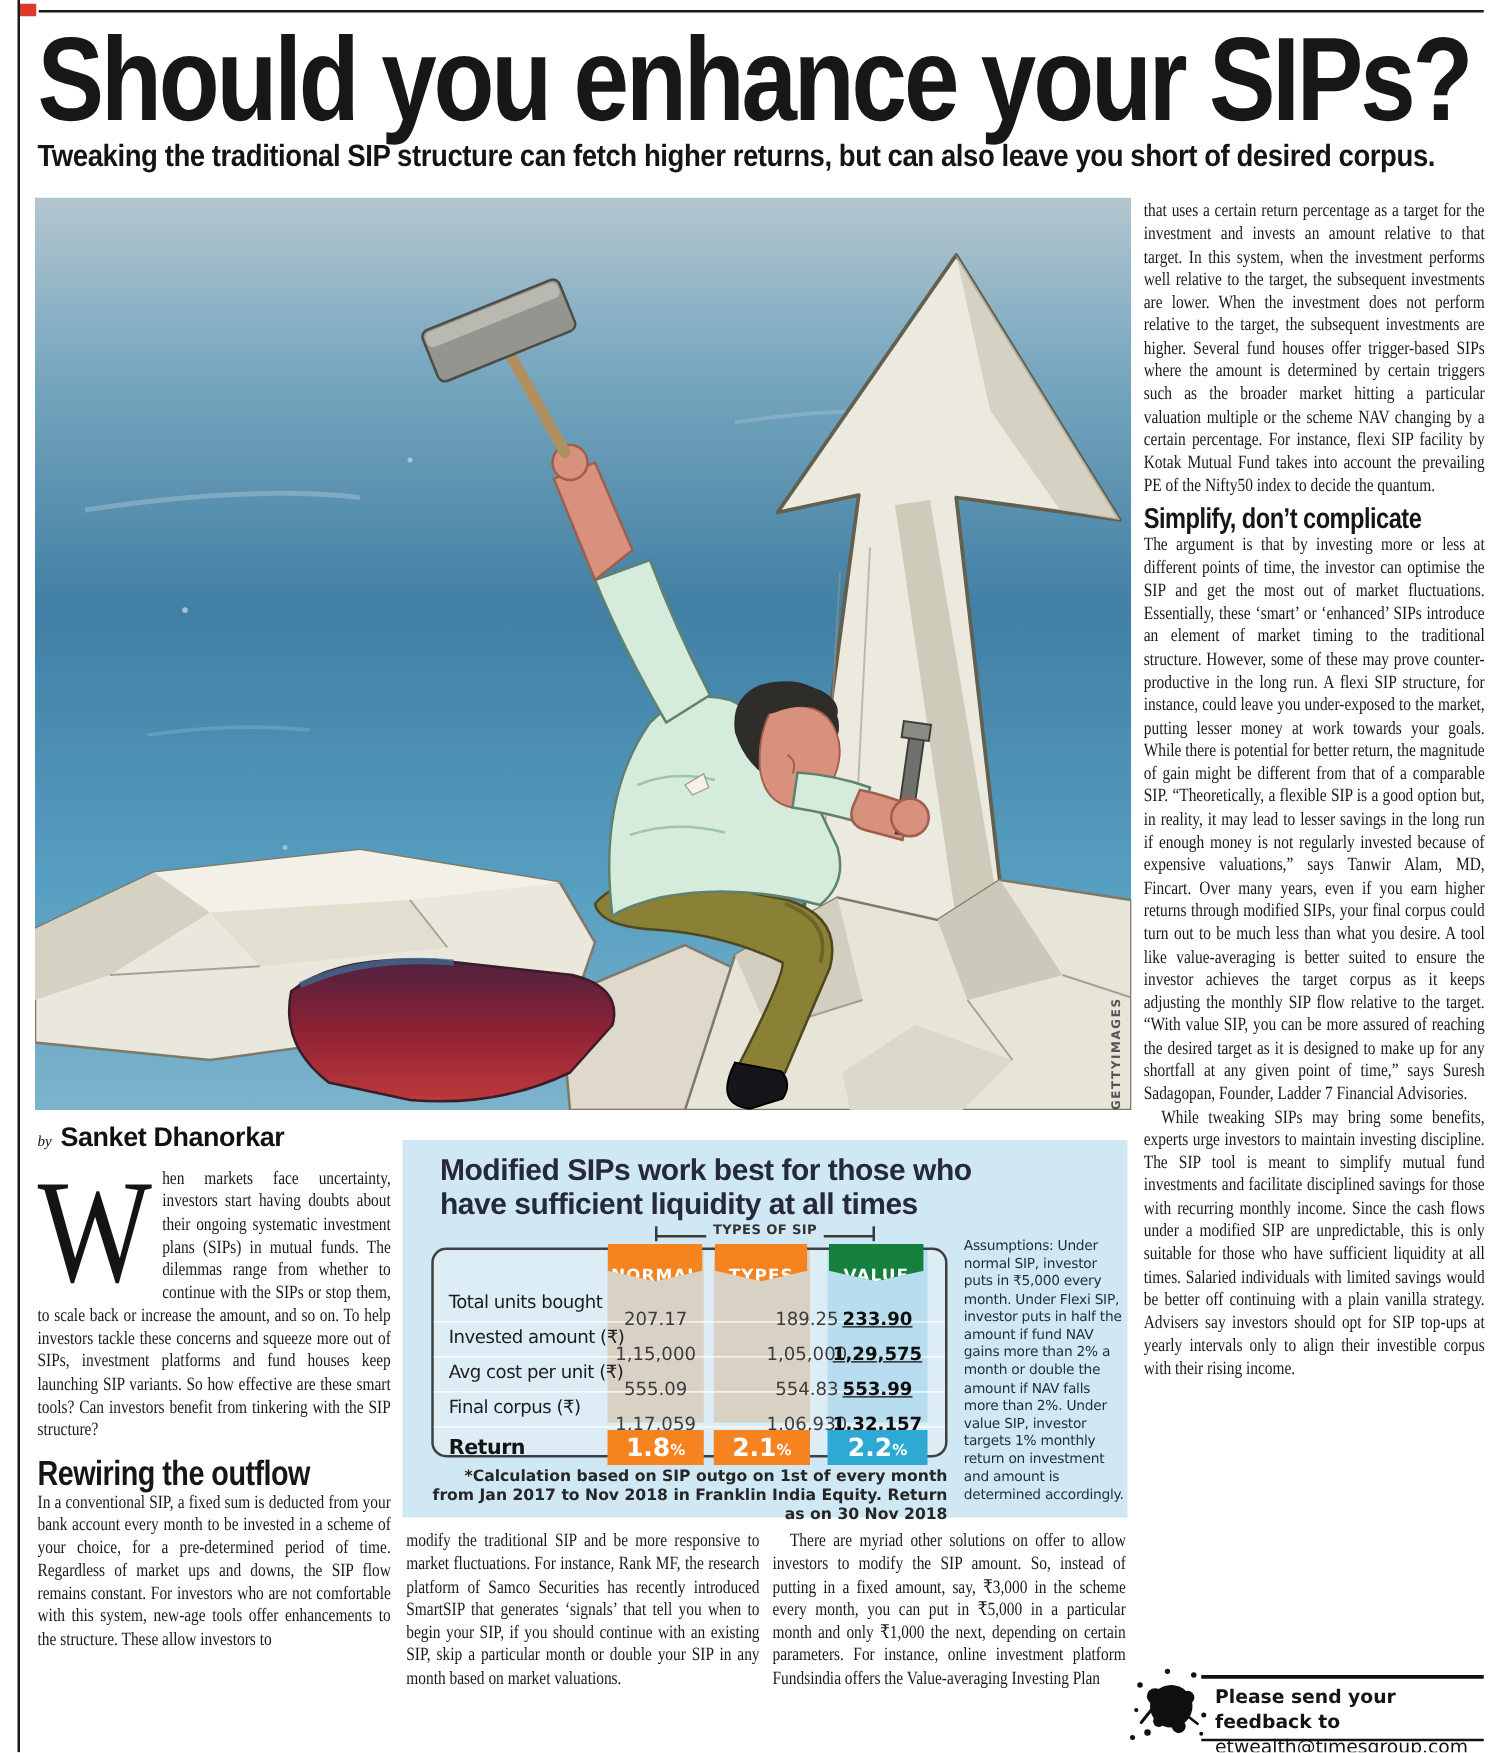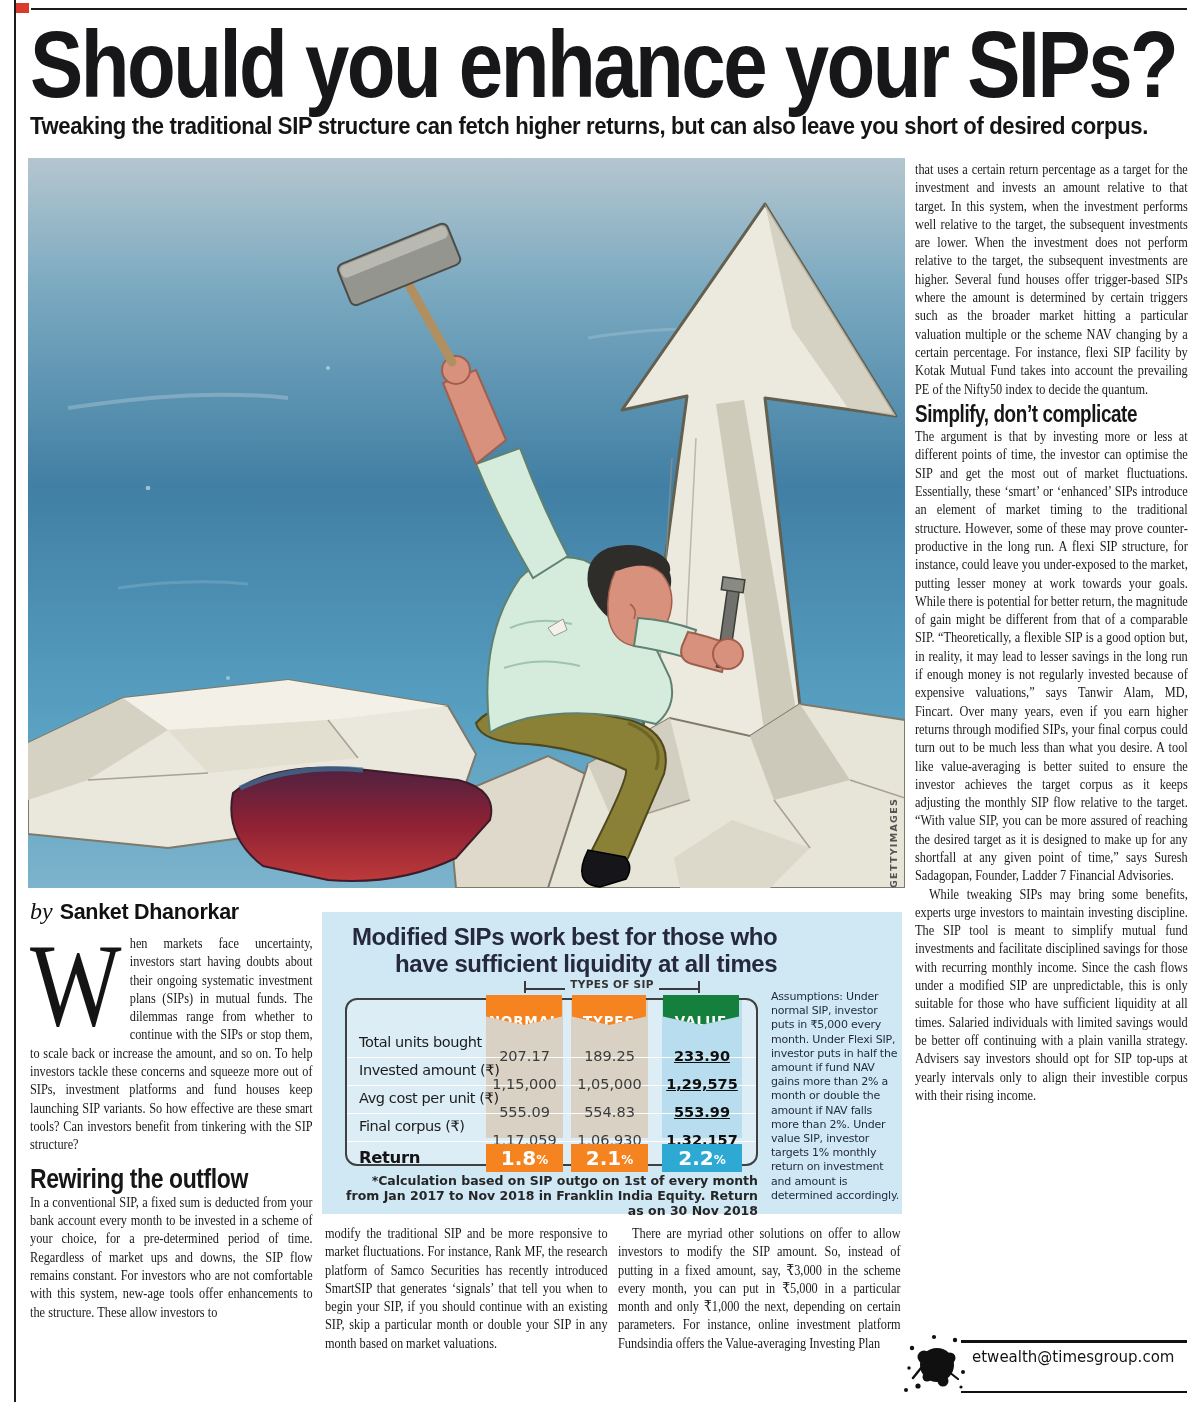--- a/index.html
+++ b/index.html
@@ -23,35 +23,35 @@
   
   .bodytext{font-size:15px;line-height:18.3px;text-align:justify;color:#191919;}
   .bodytext p{margin:0;}
   .rcol{position:absolute;left:915px;top:160px;width:332px;transform:scaleX(.8216);transform-origin:0 0;}
   .sec-head{font-family:"Liberation Sans",sans-serif;font-weight:700;font-size:23px;
             letter-spacing:-0.5px;color:#161616;margin:7px 0 4px 0;text-align:left;}
   .sec-head2{font-family:"Liberation Sans",sans-serif;font-weight:700;font-size:28px;
              letter-spacing:-0.5px;color:#161616;margin:16px 0 5px 0;text-align:left;}
   .indent{text-indent:17px;}
   .byline{position:absolute;left:30px;top:898px;display:flex;align-items:baseline;gap:7px;}
-  .byline .by{font-style:italic;font-size:24px;color:#111;}
+  .byline .by{font-style:italic;font-size:12px;color:#111;}
   .byline .name{font-family:"Liberation Sans",sans-serif;font-weight:700;font-size:21.5px;
                 letter-spacing:-0.3px;color:#111;}
   .col1{position:absolute;left:30px;top:934px;width:344px;height:470px;overflow:hidden;
         transform:scaleX(.8216);transform-origin:0 0;}
   .dropcap{float:left;font-size:118px;line-height:92px;padding:6px 10px 0 0;color:#141414;}
   .col2{position:absolute;left:325px;top:1224px;width:344px;height:180px;overflow:hidden;
         transform:scaleX(.8216);transform-origin:0 0;}
   .col3{position:absolute;left:618px;top:1224px;width:344px;height:180px;overflow:hidden;
         transform:scaleX(.8216);transform-origin:0 0;}
   
   .ig{position:absolute;left:322px;top:912px;width:580px;height:302px;background:#cfe8f4;
       font-family:"DejaVu Sans","Liberation Sans",sans-serif;}
   .ig-title{position:absolute;left:30px;top:11px;font-family:"Liberation Sans",sans-serif;
-            font-weight:700;font-size:24px;line-height:27px;letter-spacing:-0.4px;color:#25283f;text-align:right;}
+            font-weight:700;font-size:24px;line-height:27px;letter-spacing:-0.4px;color:#25283f;}
   .ig-bracket{position:absolute;left:202px;top:64px;width:176px;height:14px;display:flex;align-items:flex-end;}
   .ig-bracket::before{content:"";position:absolute;left:0;top:5px;width:2px;height:12px;background:#3a3a3a;}
   .ig-bracket::after{content:"";position:absolute;right:0;top:5px;width:2px;height:12px;background:#3a3a3a;}
   .ig-bracket .bl{flex:1;height:2px;background:#3a3a3a;}
   .ig-bracket .bt{font:700 10.5px "DejaVu Sans",sans-serif;color:#333;letter-spacing:.3px;padding:0 5px;white-space:nowrap;}
   .ig-tab{position:absolute;top:83px;height:30px;z-index:3;display:flex;justify-content:center;
           padding-top:18px;box-sizing:border-box;color:#fff;font:700 13.5px "DejaVu Sans",sans-serif;
           letter-spacing:.8px;clip-path:polygon(0 0,100% 0,100% 72%,50% 100%,0 72%);}
   .tab-orange{background:#f5831f;}
   .tab-blue{background:#15803d;}
@@ -60,21 +60,21 @@
   .strip{position:absolute;top:0;height:138px;}
   .strip1{left:139px;width:77px;background:#d8d1c4;}
   .strip2{left:224px;width:77px;background:#d8d1c4;}
   .strip3{left:315px;width:80px;background:#b7ddee;}
   .ig-rows{position:absolute;left:0;top:30px;width:409px;z-index:2;}
   .ig-row{position:relative;height:27px;border-bottom:1px solid rgba(255,255,255,.95);}
   .ig-row:last-child{border-bottom:none;}
   .ig-row .lab{position:absolute;left:12px;top:4px;font:500 14.5px "DejaVu Sans",sans-serif;
                letter-spacing:-0.4px;color:#1c1c1c;white-space:nowrap;}
   .ig-row .v{position:absolute;top:18px;width:77px;text-align:center;font:400 14.5px "DejaVu Sans",sans-serif;color:#3c3c3c;}
-  .ig-row .v1{left:139px;} .ig-row .v2{left:224px;}
+  .ig-row .v1{left:139px;} .ig-row .v2{left:224px;padding-left:36px;}
   .ig-row .v3{left:315px;width:80px;font-weight:700;color:#0f0f0f;text-decoration:underline;}
   .ret-row{position:relative;height:30px;margin-top:2px;}
   .ret-row .lab{position:absolute;left:12px;top:4px;font:700 16.5px "DejaVu Sans",sans-serif;
                 letter-spacing:-0.4px;color:#141414;}
   .ret-box{position:absolute;top:0;height:28px;display:flex;align-items:center;justify-content:center;color:#fff;}
   .ret-box .num{font:700 20px "DejaVu Sans",sans-serif;}
   .ret-box .pct{font:700 12px "DejaVu Sans",sans-serif;margin-top:4px;}
   .rb1{left:139px;width:77px;background:#f5831f;}
   .rb2{left:224px;width:77px;background:#f5831f;}
   .rb3{left:315px;width:80px;background:#2ea9d4;}
@@ -291,17 +291,18 @@
         <circle cx="60" cy="44" r="2" fill="#101010"></circle>
         <circle cx="6" cy="40" r="1.7" fill="#101010"></circle>
         <circle cx="31" cy="9" r="2.1" fill="#101010"></circle>
         <circle cx="58" cy="59" r="1.6" fill="#101010"></circle>
         <circle cx="3" cy="62" r="2" fill="#101010"></circle>
         <path d="M18,40 l-8,10" stroke="#101010" stroke-width="2.4" stroke-linecap="round"></path>
         <path d="M46,44 l9,7" stroke="#101010" stroke-width="2.2" stroke-linecap="round"></path>
       </svg>
     </div>
     <div class="fb-text">
+      <div class="l1">Please send your feedback to</div>
       <div class="l2">etwealth@timesgroup.com</div>
     </div>
   </div>
 
 </div>
 
 </body></html>

